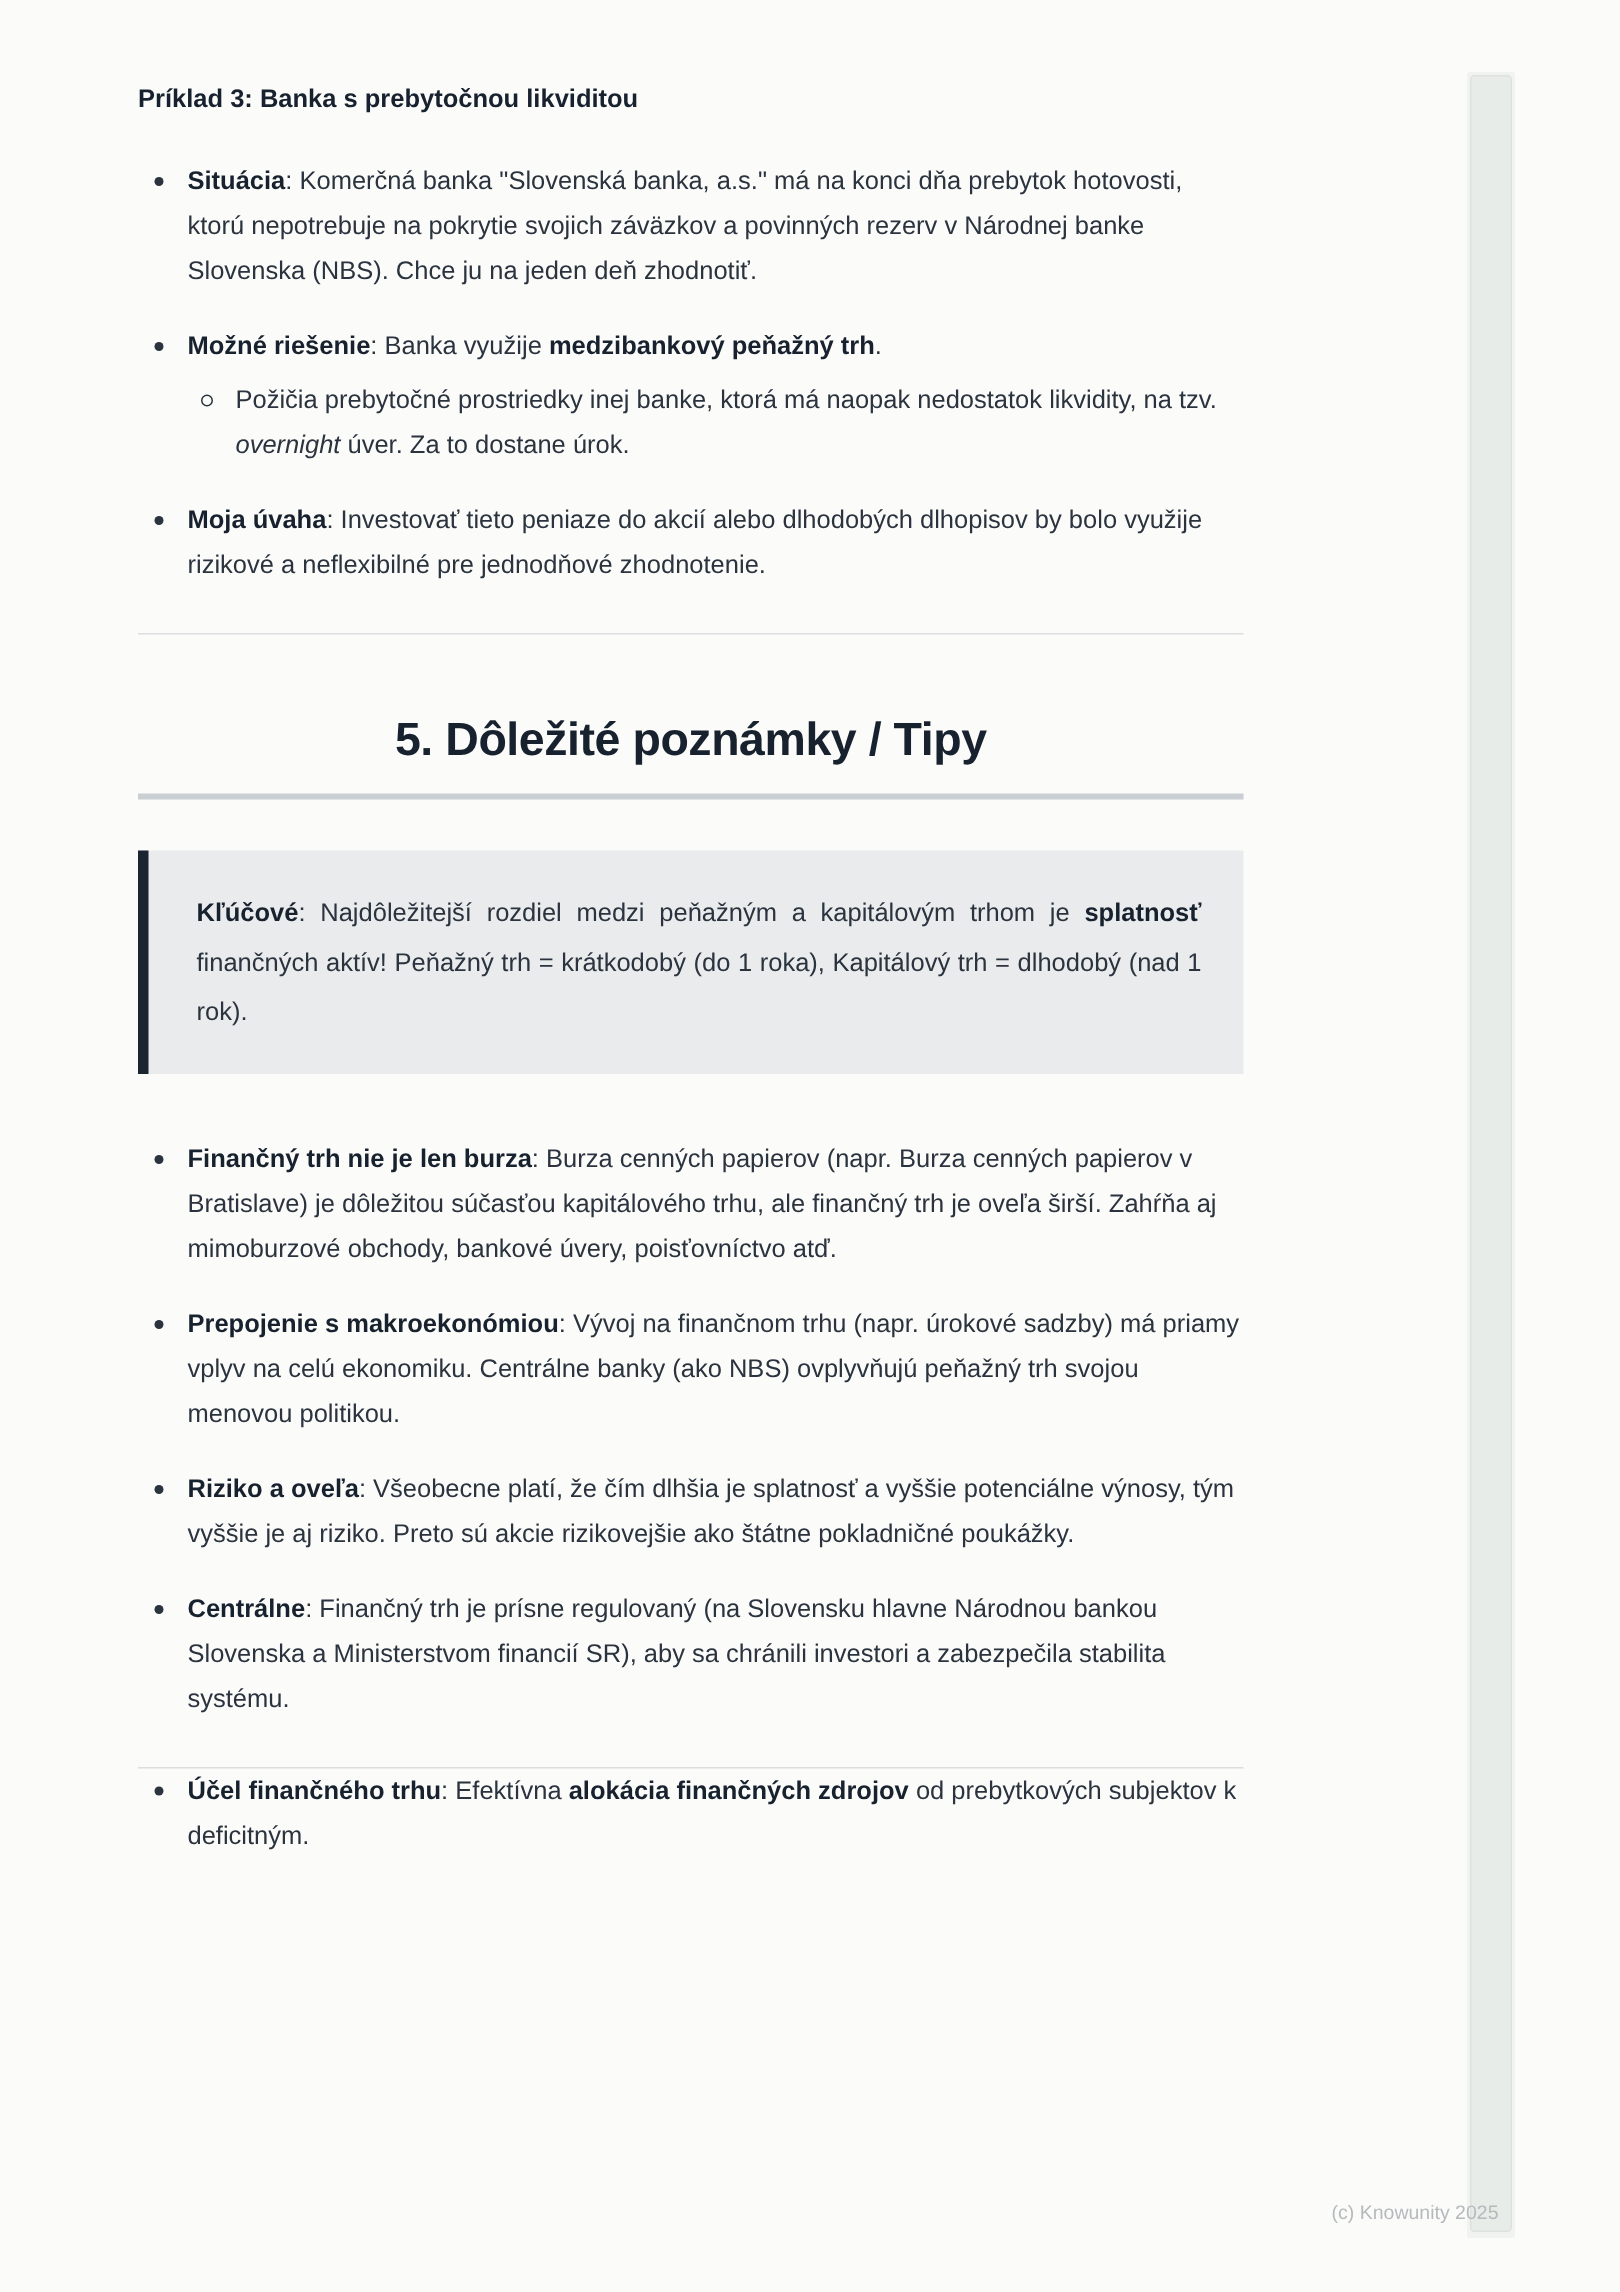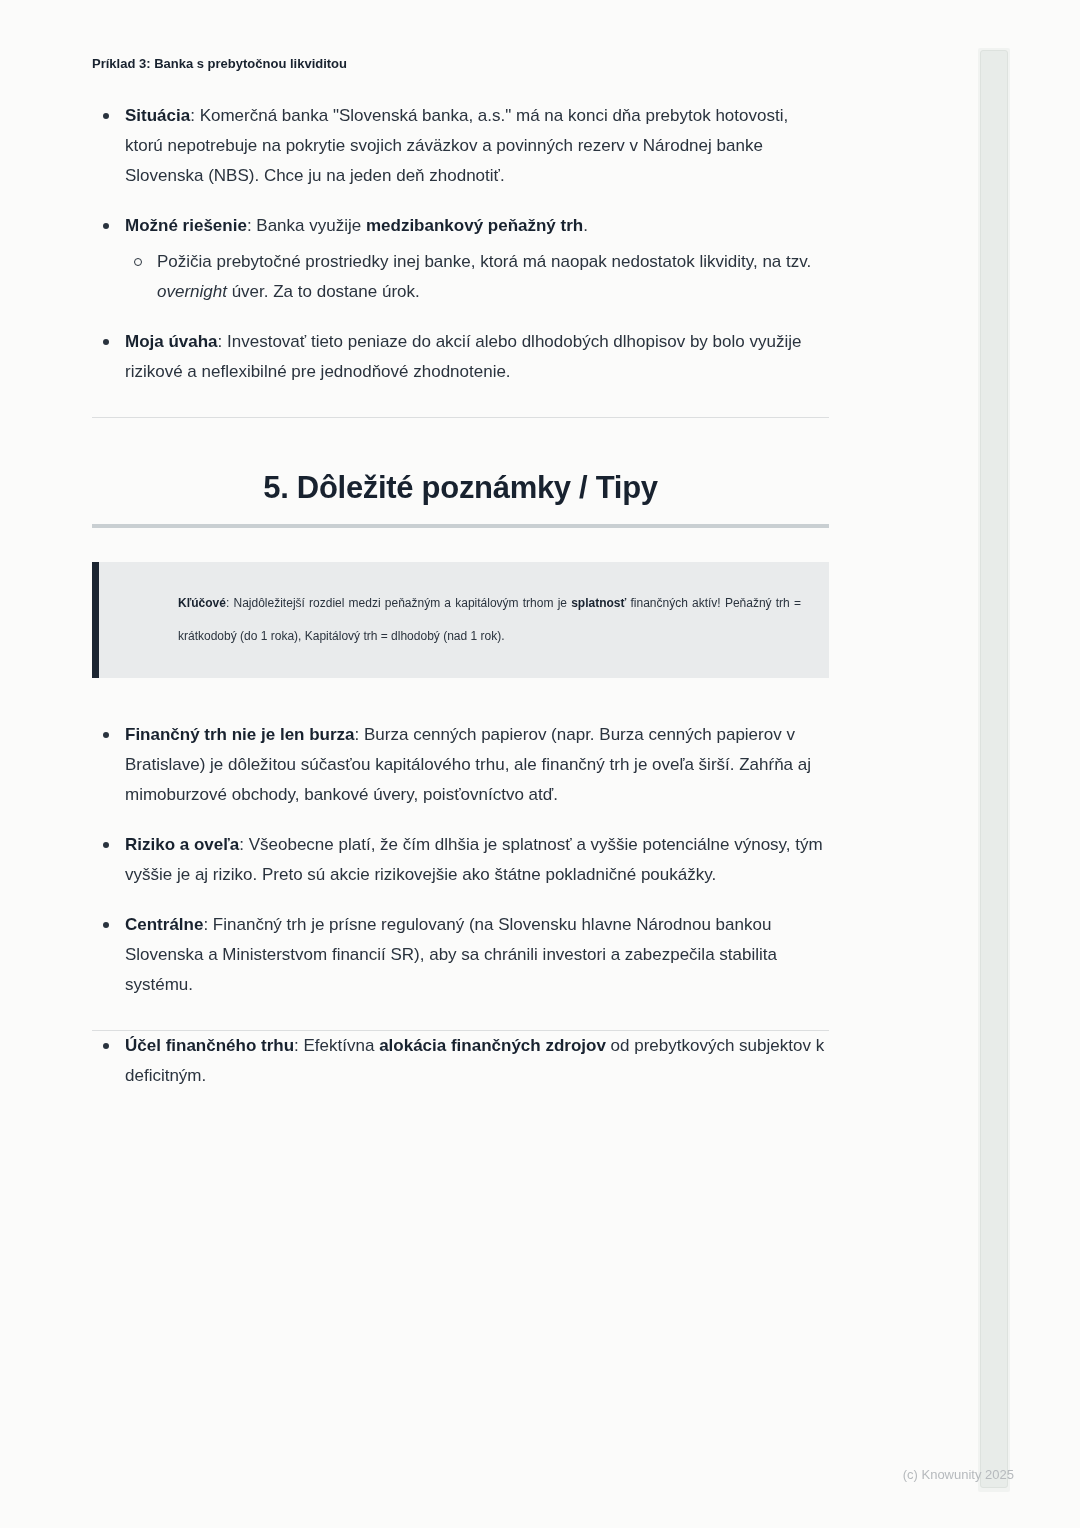--- a/index.html
+++ b/index.html
@@ -22,21 +22,21 @@
     position:relative;
     overflow:hidden;
   }
   .content{
     position:absolute;
     left:92px;
     top:56px;
     width:737px;
   }
   h3.example-title{
-    font-size:13px;
+    font-size:17px;
     font-weight:700;
     color:var(--heading);
     margin-bottom:30px;
   }
   ul.bullets{list-style:none;}
   ul.bullets > li{
     position:relative;
     padding-left:33px;
     margin-bottom:20px;
     font-size:17px;
@@ -89,28 +89,27 @@
     margin-bottom:34px;
     text-align:center;
   }
   .callout{
     background:var(--callout-bg);
     border-left:7px solid var(--callout-border);
     padding:25px 28px 25px 32px;
     margin-bottom:42px;
   }
   .callout p{
-    font-size:12px;
+    font-size:17px;
     line-height:33px;
     text-align:justify;
-    margin-left:47px;
   }
   .footer{
     position:absolute;
-    right:66px;
+    right:81px;
     bottom:46px;
     font-size:13px;
     color:#b6babd;
     z-index:3;
   }
   .scrollbar-track{
     position:absolute;
     left:978px;
     top:48px;
     width:32px;
@@ -160,20 +159,23 @@
 
   <div class="callout">
     <p><strong>Kľúčové</strong><span>: Najdôležitejší rozdiel medzi peňažným a kapitálovým trhom je </span><strong>splatnosť</strong><span> finančných aktív! Peňažný trh = krátkodobý (do 1 roka), Kapitálový trh = dlhodobý (nad 1 rok).</span></p>
   </div>
 
   <ul class="bullets">
     <li>
       <span class="li-text"><strong>Finančný trh nie je len burza</strong><span>: Burza cenných papierov (napr. Burza cenných papierov v Bratislave) je dôležitou súčasťou kapitálového trhu, ale finančný trh je oveľa širší. Zahŕňa aj mimoburzové obchody, bankové úvery, poisťovníctvo atď.</span></span>
     </li>
     <li>
+      <span class="li-text"><strong>Prepojenie s makroekonómiou</strong><span>: Vývoj na finančnom trhu (napr. úrokové sadzby) má priamy vplyv na celú ekonomiku. Centrálne banky (ako NBS) ovplyvňujú peňažný trh svojou menovou politikou.</span></span>
+    </li>
+    <li>
       <span class="li-text"><strong>Riziko a oveľa</strong><span>: Všeobecne platí, že čím dlhšia je splatnosť a vyššie potenciálne výnosy, tým vyššie je aj riziko. Preto sú akcie rizikovejšie ako štátne pokladničné poukážky.</span></span>
     </li>
     <li>
       <span class="li-text"><strong>Centrálne</strong><span>: Finančný trh je prísne regulovaný (na Slovensku hlavne Národnou bankou Slovenska a Ministerstvom financií SR), aby sa chránili investori a zabezpečila stabilita systému.</span></span>
     </li>
   </ul>
 
   <hr class="divider">
 
 

